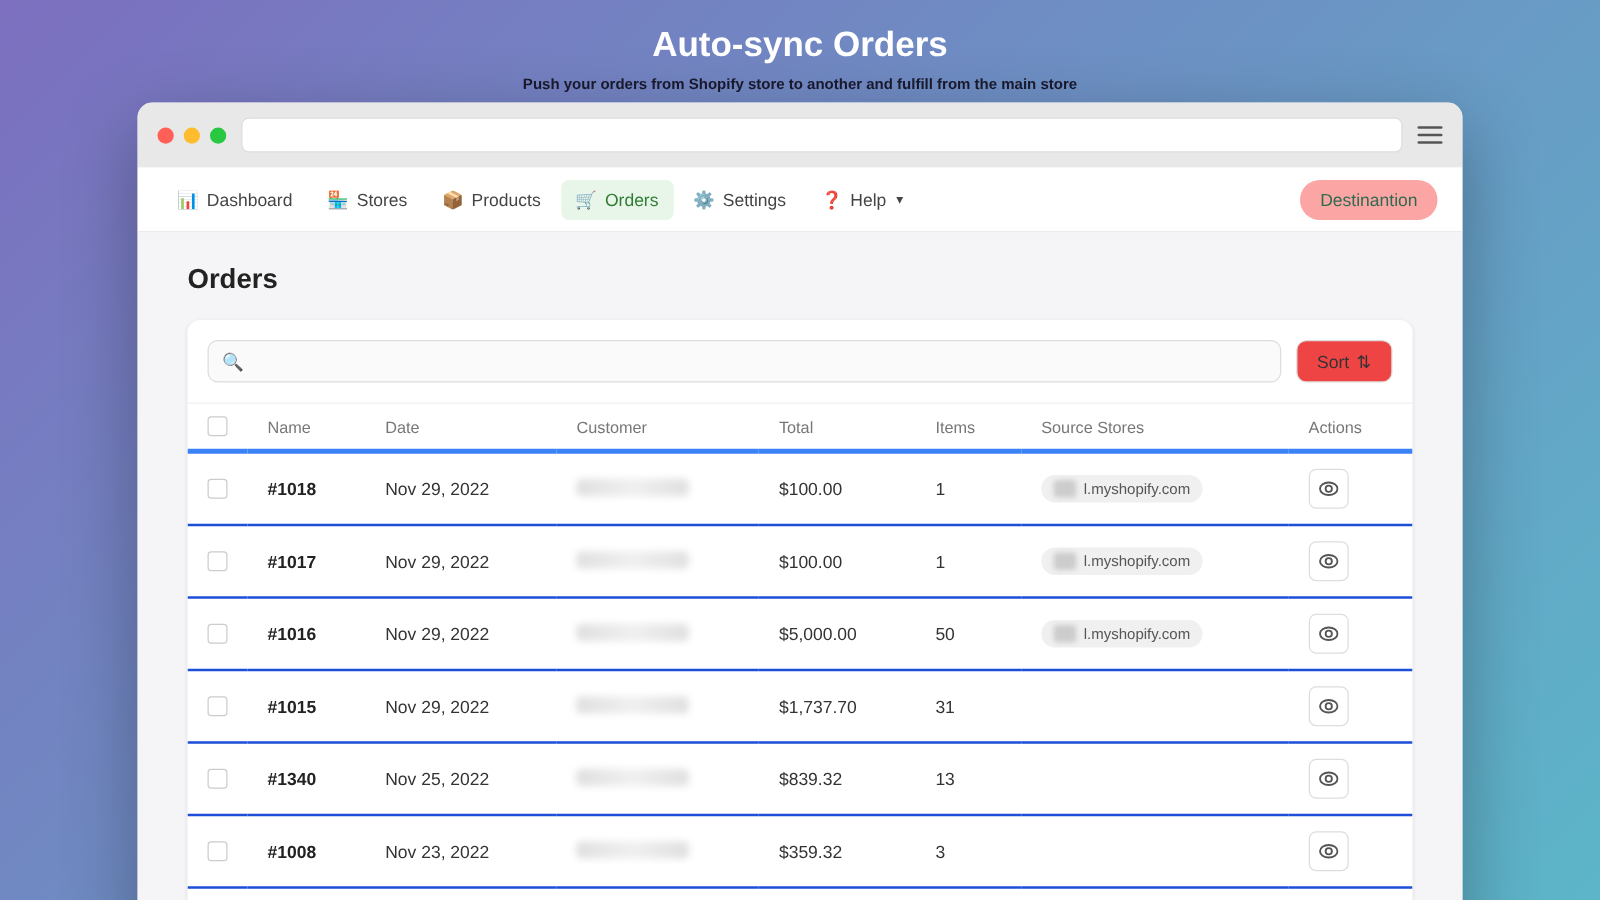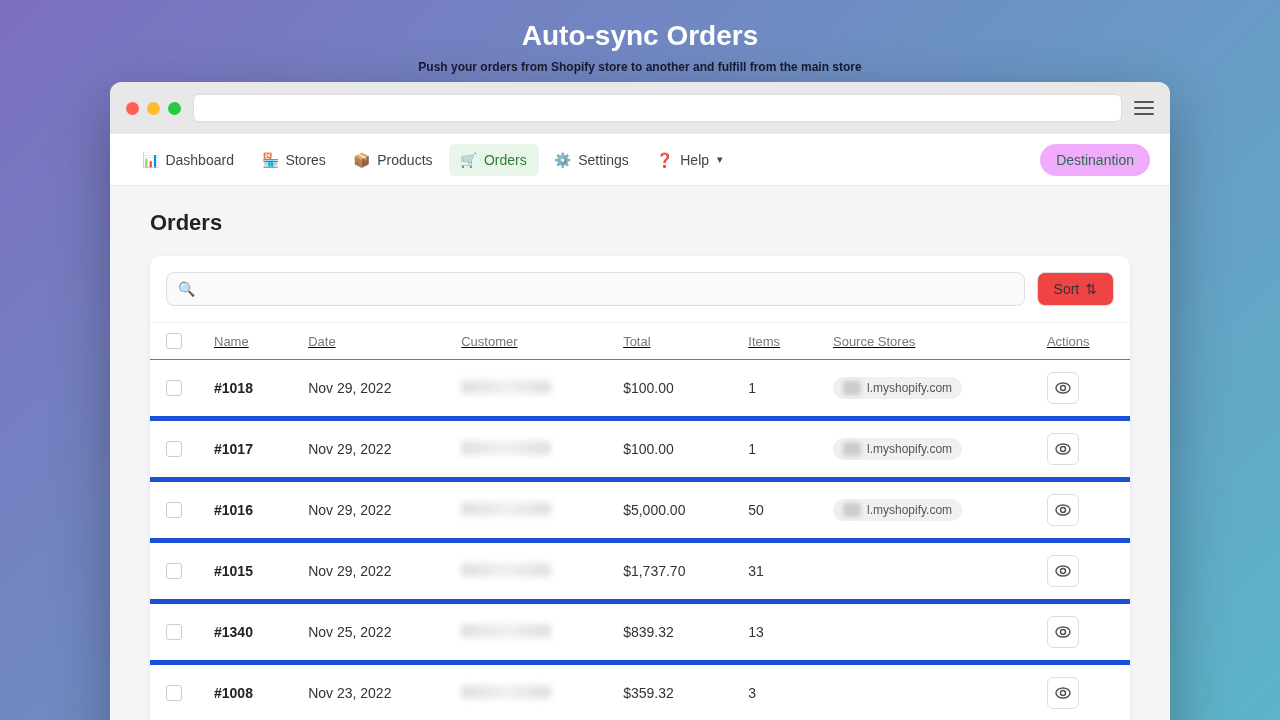--- a/index.html
+++ b/index.html
@@ -98,21 +98,21 @@
       color: #444;
       cursor: pointer;
       text-decoration: none;
     }
     .nav-item.active {
       background: #e8f5e9;
       color: #2e7d32;
     }
     .nav-icon { font-size: 14px; }
     .btn-destination {
-      background: #f0abfc;
+      background: #fca5a5;
       color: #2d6a4f;
       border: none;
       padding: 8px 16px;
       border-radius: 20px;
       font-size: 14px;
       font-weight: 500;
       cursor: pointer;
     }
     .content {
       background: #f5f5f7;
@@ -168,36 +168,35 @@
       font-size: 14px;
       background: #ef4444;
       cursor: pointer;
       color: #333;
     }
     table {
       width: 100%;
       border-collapse: collapse;
     }
     thead tr {
-      border-bottom: 1px solid #3b82f6;
-      text-decoration: underline;
+      border-bottom: 4px solid #3b82f6;
     }
     th {
       padding: 10px 16px;
       text-align: left;
       font-size: 13px;
       font-weight: 500;
       color: #777;
     }
     th:first-child { width: 36px; padding-left: 16px; }
     td {
       padding: 12px 16px;
       font-size: 14px;
       color: #333;
-      border-bottom: 5px solid #1d4ed8;
+      border-bottom: 2px solid #1d4ed8;
     }
     td:first-child { width: 36px; padding-left: 16px; }
     tr:last-child td { border-bottom: none; }
     .checkbox {
       width: 16px;
       height: 16px;
       border: 1.5px solid #ccc;
       border-radius: 3px;
       background: white;
       cursor: pointer;

